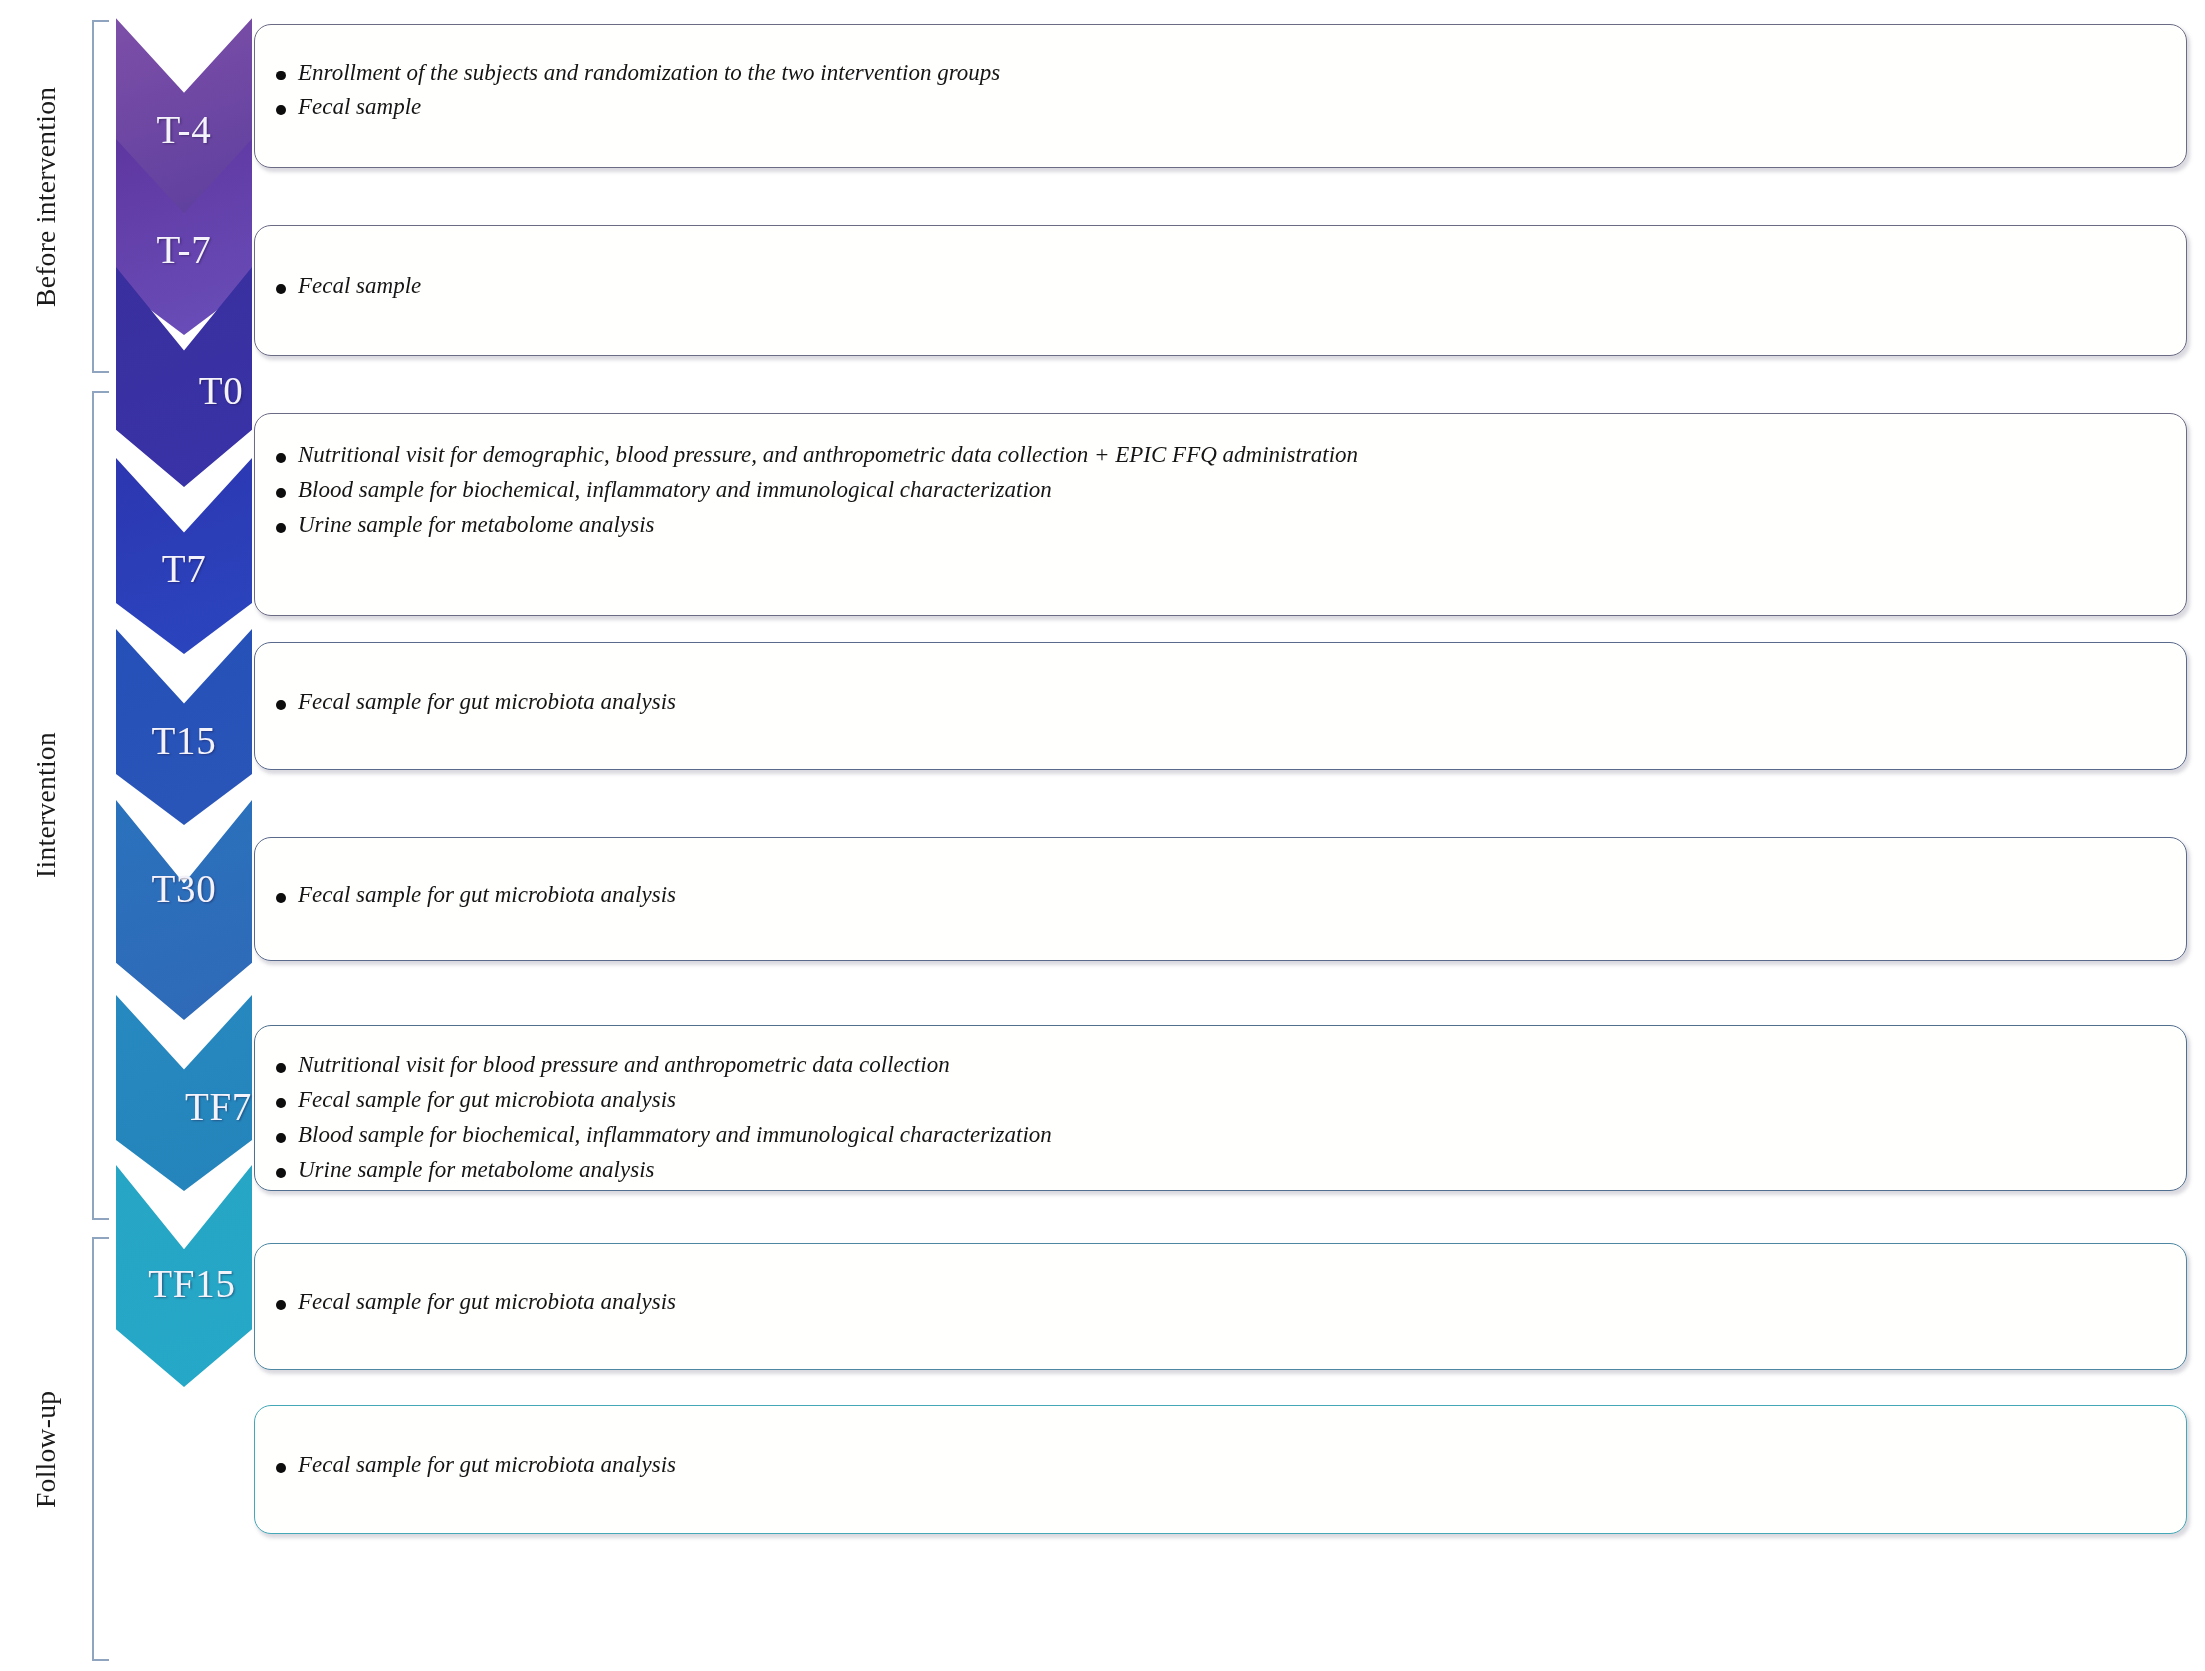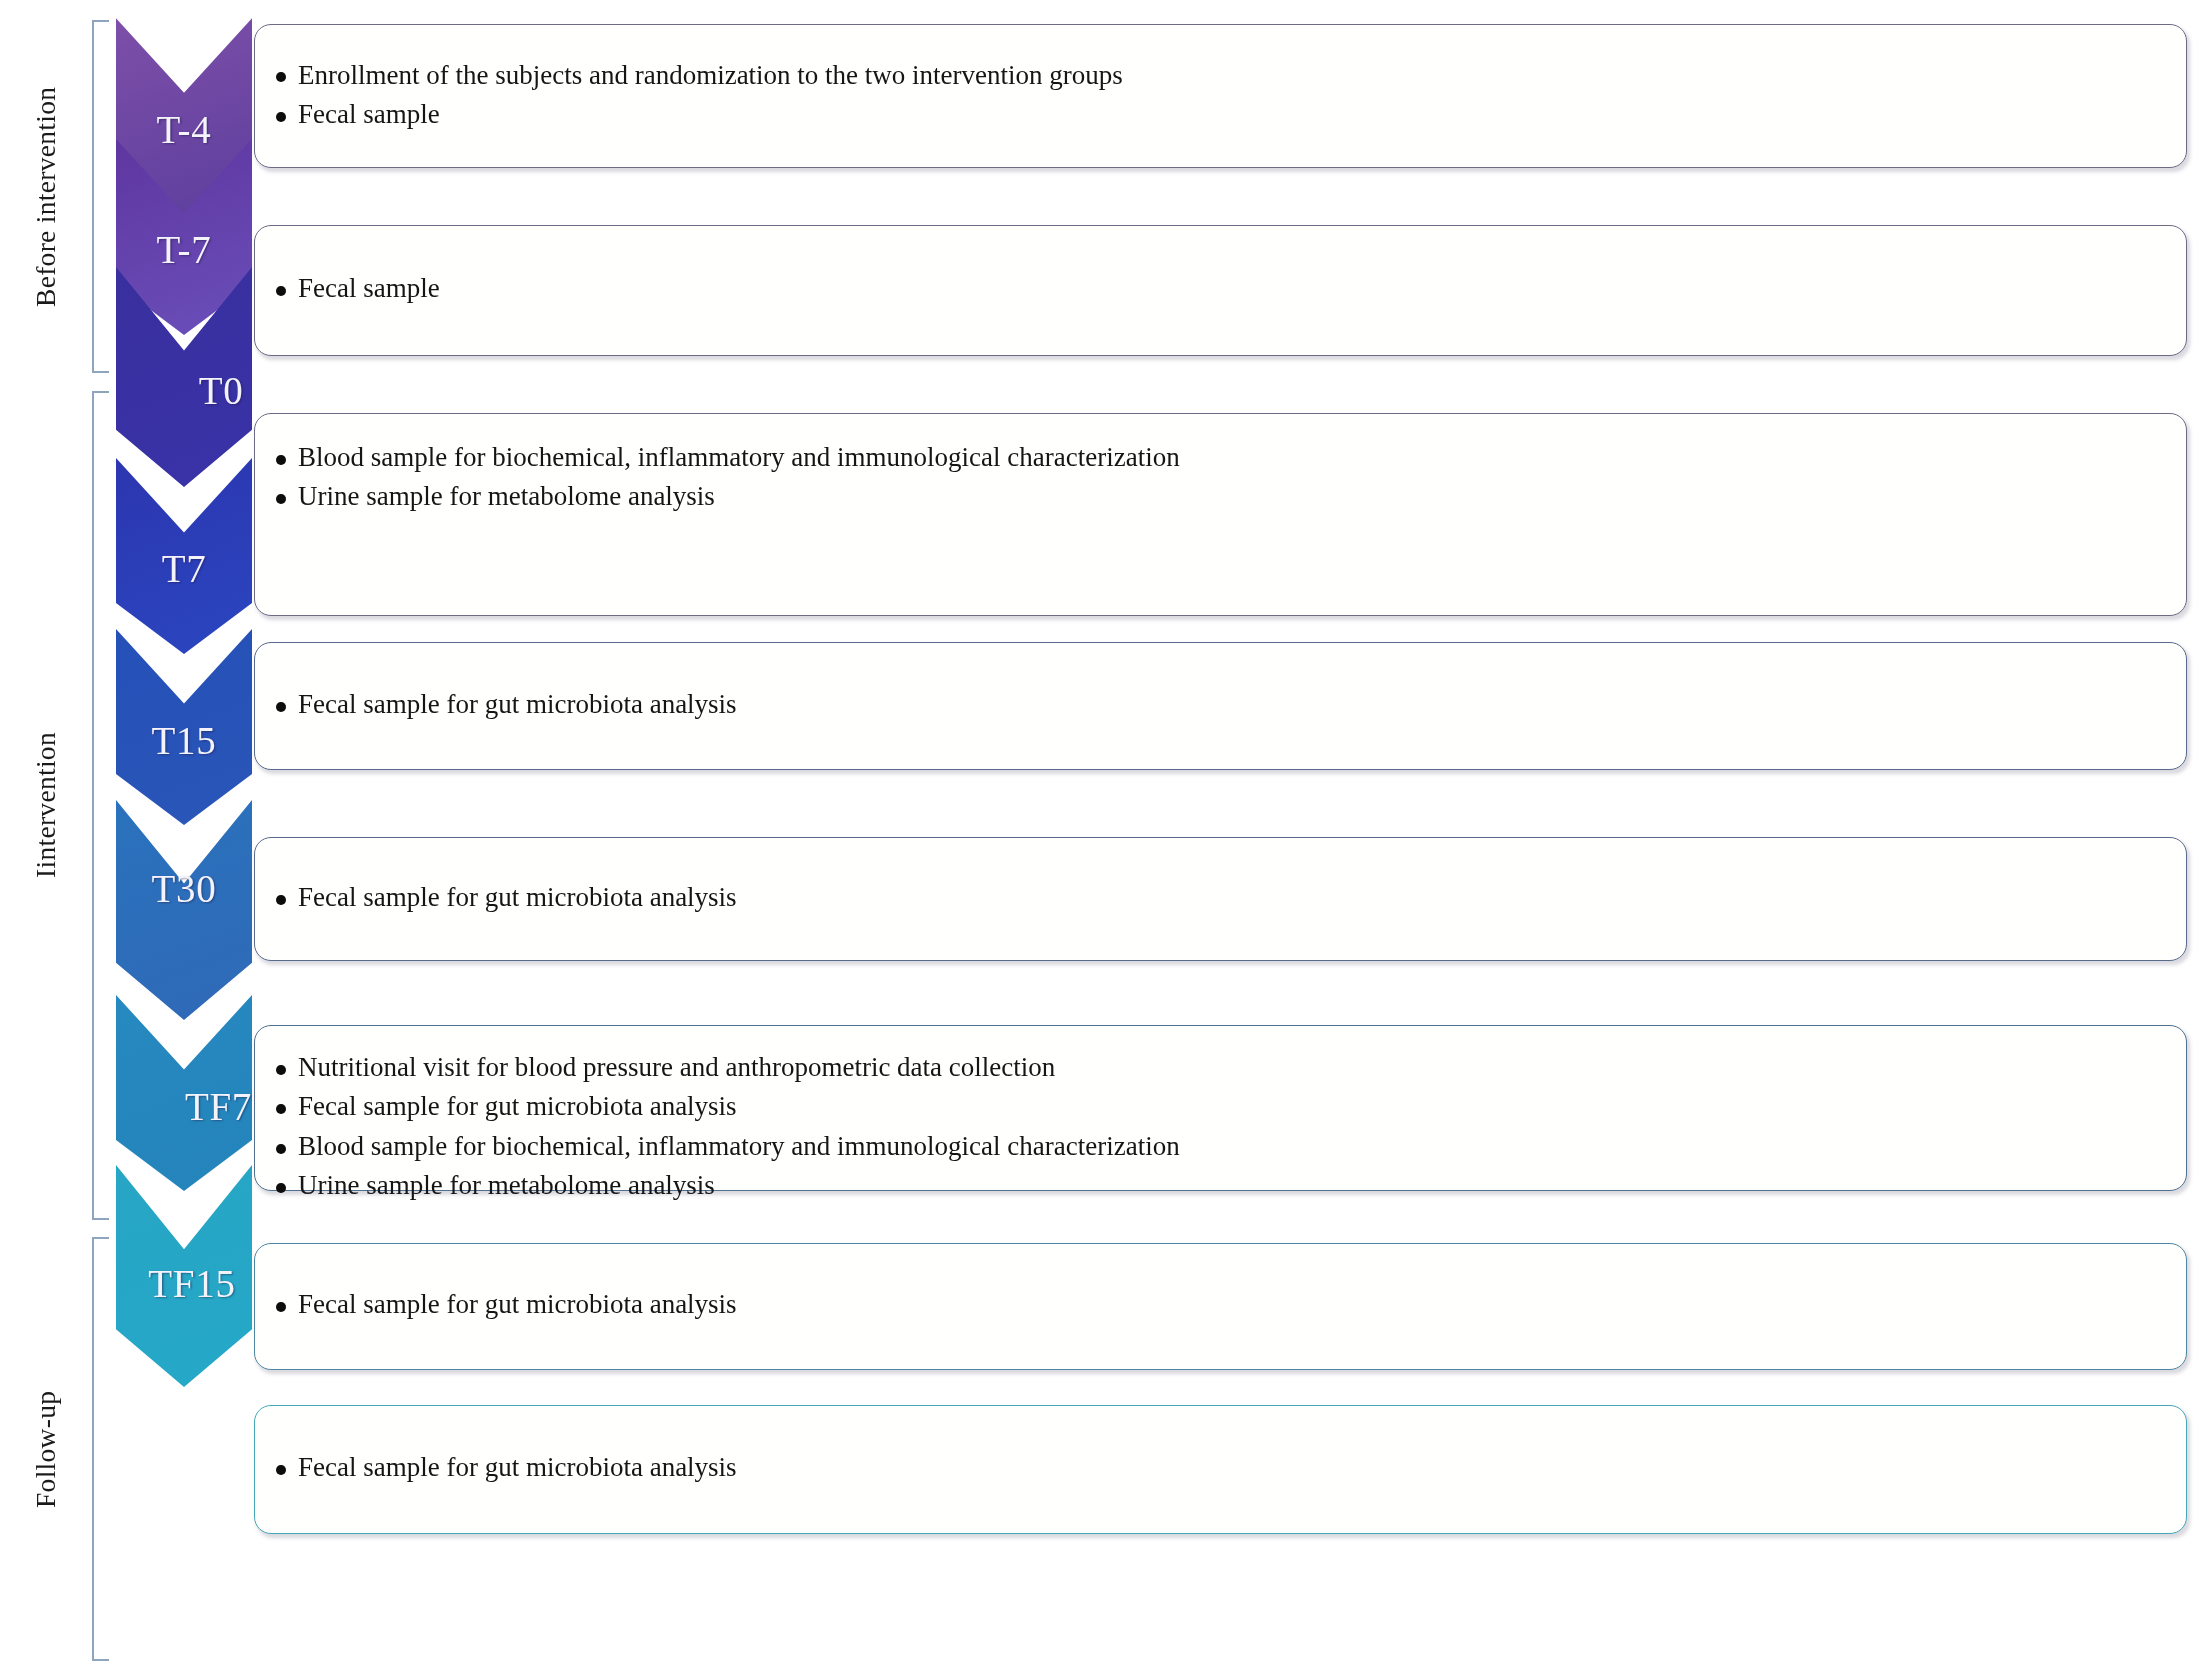--- a/index.html
+++ b/index.html
@@ -67,24 +67,25 @@
   }
   .box ul{
     list-style:none;
     margin:0;
     padding:0;
   }
   .box li{
     position:relative;
     padding-left:30px;
     color:#151515;
-    font-size:27px;
+    font-size:23px;
     line-height:1.12;
     white-space:nowrap;
     font-family:"Liberation Serif","DejaVu Serif",serif;
+    font-style:italic;
   }
   .box li::before{
     content:"";
     position:absolute;
     left:7.8px;
     top:.48em;
     width:9.8px;height:9.8px;
     border-radius:50%;
     background:#0d0d0d;
   }
@@ -109,20 +110,21 @@
     <div class="chev-txt" style="left: 116px; top: 110px;">T-4</div>
     <div class="box" style="left: 254px; top: 225px; width: 1933px; height: 131px; border-color: rgb(107, 107, 134);">
       <ul style="padding-top: 47px; padding-left: 13px;">
         <li style="margin-bottom: 9.2px;">Fecal sample</li>
       </ul>
     </div>
     <div class="chev" style="left: 116px; top: 139px; width: 136px; height: 196px; background: linear-gradient(160deg, rgb(95, 54, 160) 0%, rgb(106, 79, 186) 100%);"></div>
     <div class="chev-txt" style="left: 116px; top: 230px;">T-7</div>
     <div class="box" style="left: 254px; top: 413px; width: 1933px; height: 203px; border-color: rgb(107, 107, 134);">
       <ul style="padding-top: 28px; padding-left: 13px;">
+        <li style="margin-bottom: 9.2px;">Nutritional visit  for demographic, blood pressure, and anthropometric data collection + EPIC FFQ administration</li>
         <li style="margin-bottom: 9.2px;">Blood sample for biochemical, inflammatory and immunological characterization</li>
         <li style="margin-bottom: 9.2px;">Urine sample for metabolome analysis</li>
       </ul>
     </div>
     <div class="chev" style="left: 116px; top: 267px; width: 136px; height: 220px; background: linear-gradient(160deg, rgb(58, 47, 158) 0%, rgb(56, 51, 168) 100%);"></div>
     <div class="chev-txt" style="left: 116px; top: 371px; margin-left: 37px;">T0</div>
     <div class="box" style="left: 254px; top: 642px; width: 1933px; height: 128px; border-color: rgb(90, 106, 140);">
       <ul style="padding-top: 46px; padding-left: 13px;">
         <li style="margin-bottom: 9.2px;">Fecal sample for  gut microbiota analysis</li>
       </ul>

